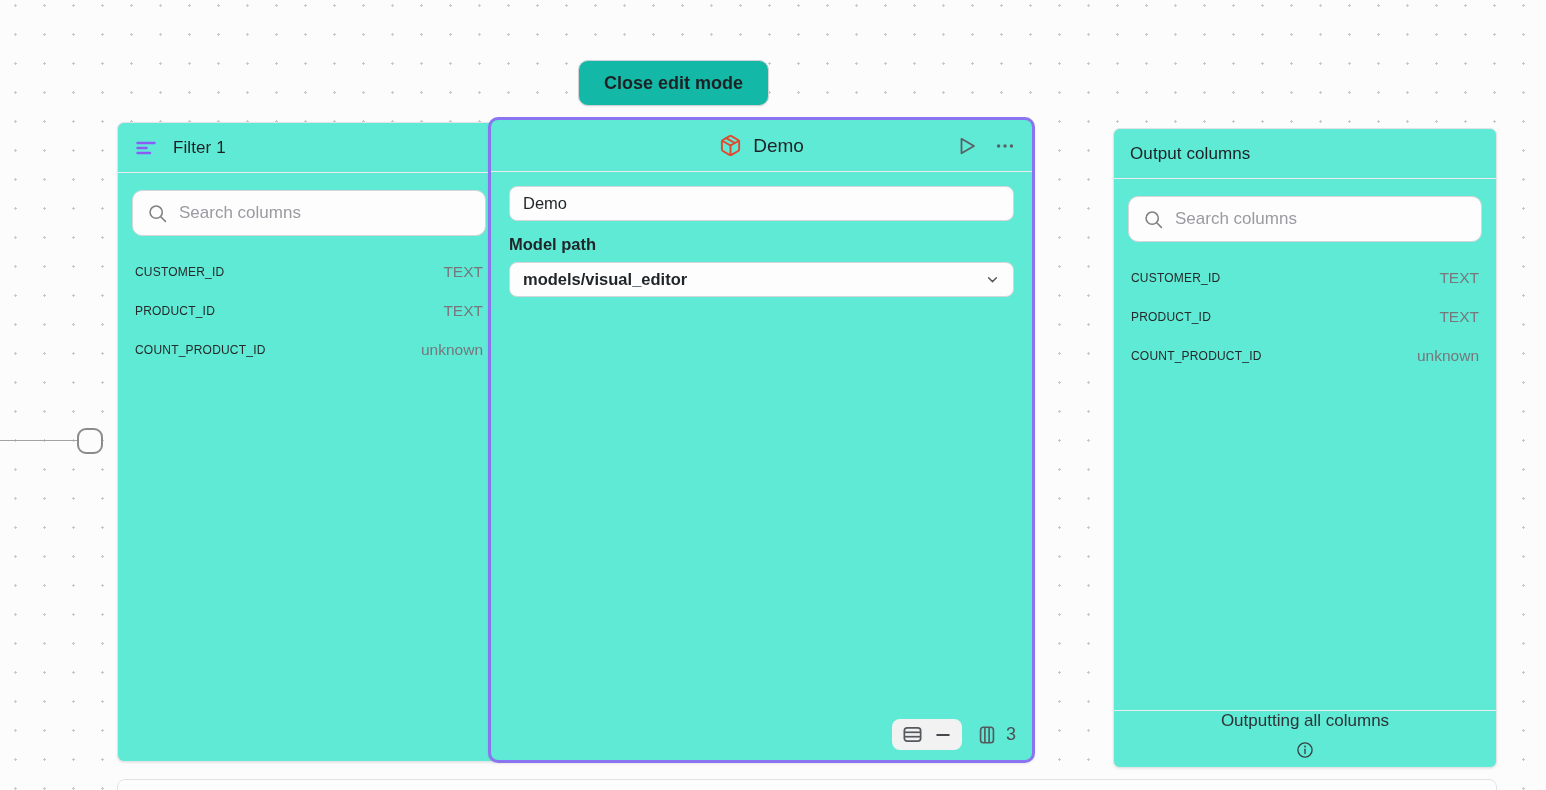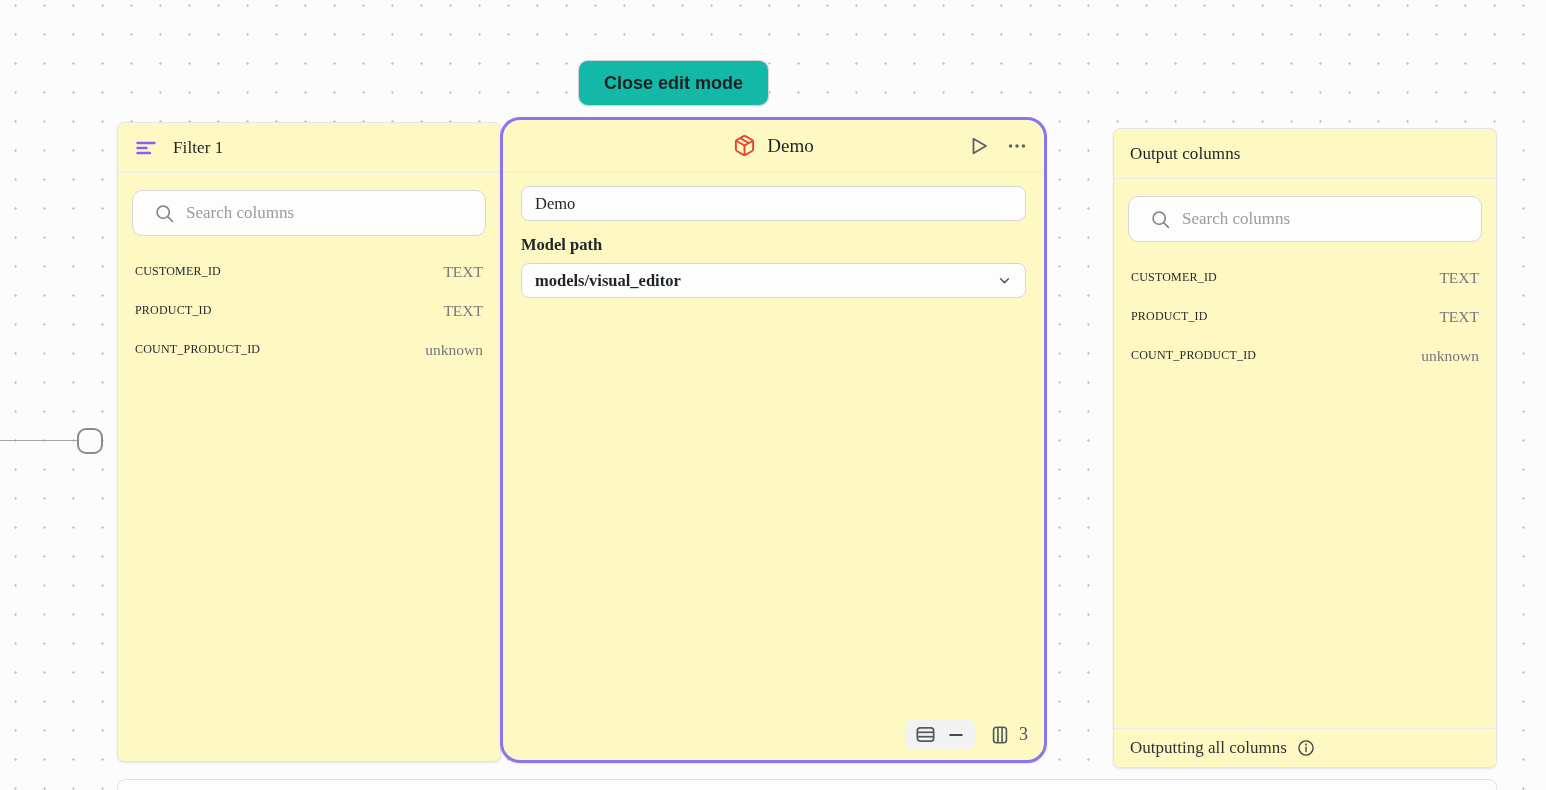--- a/index.html
+++ b/index.html
@@ -11,44 +11,43 @@
     background-image:radial-gradient(circle,#c8c8c8 1.1px,transparent 1.2px);
     background-size:29px 29px;
     background-position:1px 20px;
     overflow:hidden;
     color:#212529;
   }
 
   
   .panel {
     position:absolute;
-    background:#fef9c3;
+    background:#5eead4;
     border:1px solid #e4e4e8;
     border-radius:7px;
     box-shadow:0 1px 3px rgba(0,0,0,0.05), 0 1px 2px rgba(0,0,0,0.04);
-    font-family:Liberation Serif, serif;
   }
   .panel-header {
     height:50px;
     display:flex;
     align-items:center;
     padding:0 16px;
     border-bottom:1px solid #ececee;
   }
   .panel-title { font-size:17px; font-weight:500; color:#1d2125; letter-spacing:.1px; }
 
   .search-box {
     margin:17px 14px 10px 14px;
     height:46px;
     border:1px solid #d6d6da;
     border-radius:10px;
     background:#fdfdfd;
     display:flex;
     align-items:center;
-    padding:0 21px;
+    padding:0 14px;
     gap:11px;
   }
   .search-box input {
     border:none; outline:none; background:transparent;
     font-family:inherit; font-size:17px; color:#26292c;
     flex:1; min-width:0;
   }
   .search-box input::placeholder { color:#9a9aa1; }
 
   .col-list { padding:6px 2px 0 2px; }
@@ -69,23 +68,23 @@
     font-family:inherit; font-size:18px; font-weight:bold; color:#1d2125;
     cursor:pointer; z-index:5;margin-left:48px;
   }
 
   
   #filter-panel { left:117px; top:122px; width:384px; height:640px; }
   #filter-panel .panel-header { gap:15px; }
 
   
   #model-panel {
-    left:500px; top:117px; width:547px; height:646px;
+    left:488px; top:117px; width:547px; height:646px;
     border:3px solid #8b74f0;
-    border-radius:20px;
+    border-radius:10px;
   }
   #model-panel .panel-header {
     height:52px;
     display:grid;
     grid-template-columns:60px 1fr 60px;
     align-items:center;
     padding:0 16px;
   }
   .model-title-wrap {
     grid-column:2;
@@ -129,24 +128,25 @@
     background:#f2f2f3; border-radius:8px;
     padding:4px 9px;
   }
   .count-group { display:flex; align-items:center; gap:8px; }
   .count-num { font-size:18px; color:#4c5055; }
 
   
   #output-panel { left:1113px; top:128px; width:384px; height:640px; }
   .output-footer {
     position:absolute; left:0; right:0; bottom:0;
-    height:39px;
+    height:57px;
     border-top:1px solid #ececee;
     display:flex; align-items:center; gap:9px;
     padding:0 16px;
+    flex-direction:column;
   }
   .output-footer-text { font-size:17px; color:#2e3338; }
 
   
   #bottom-panel {
     position:absolute; left:117px; top:779px; width:1380px; height:24px;
     background:#fdfdfd;
     border:1px solid #e3e3e7;
     border-radius:8px 8px 0 0;
   }

